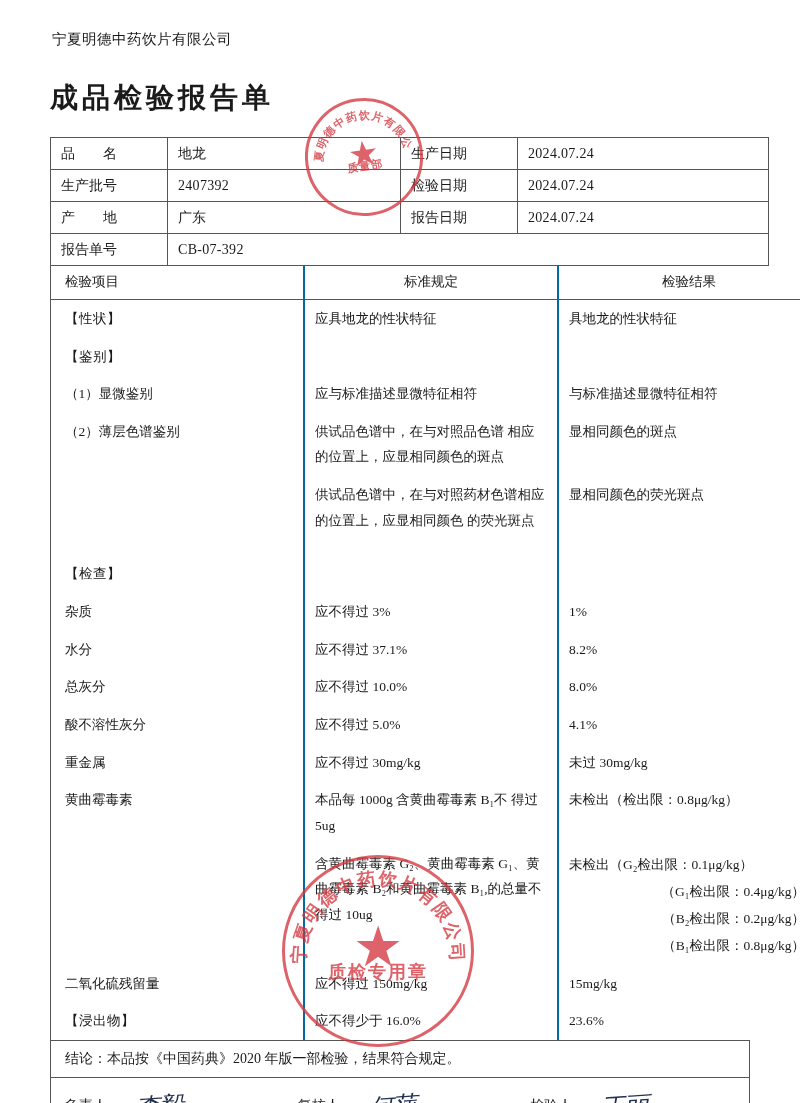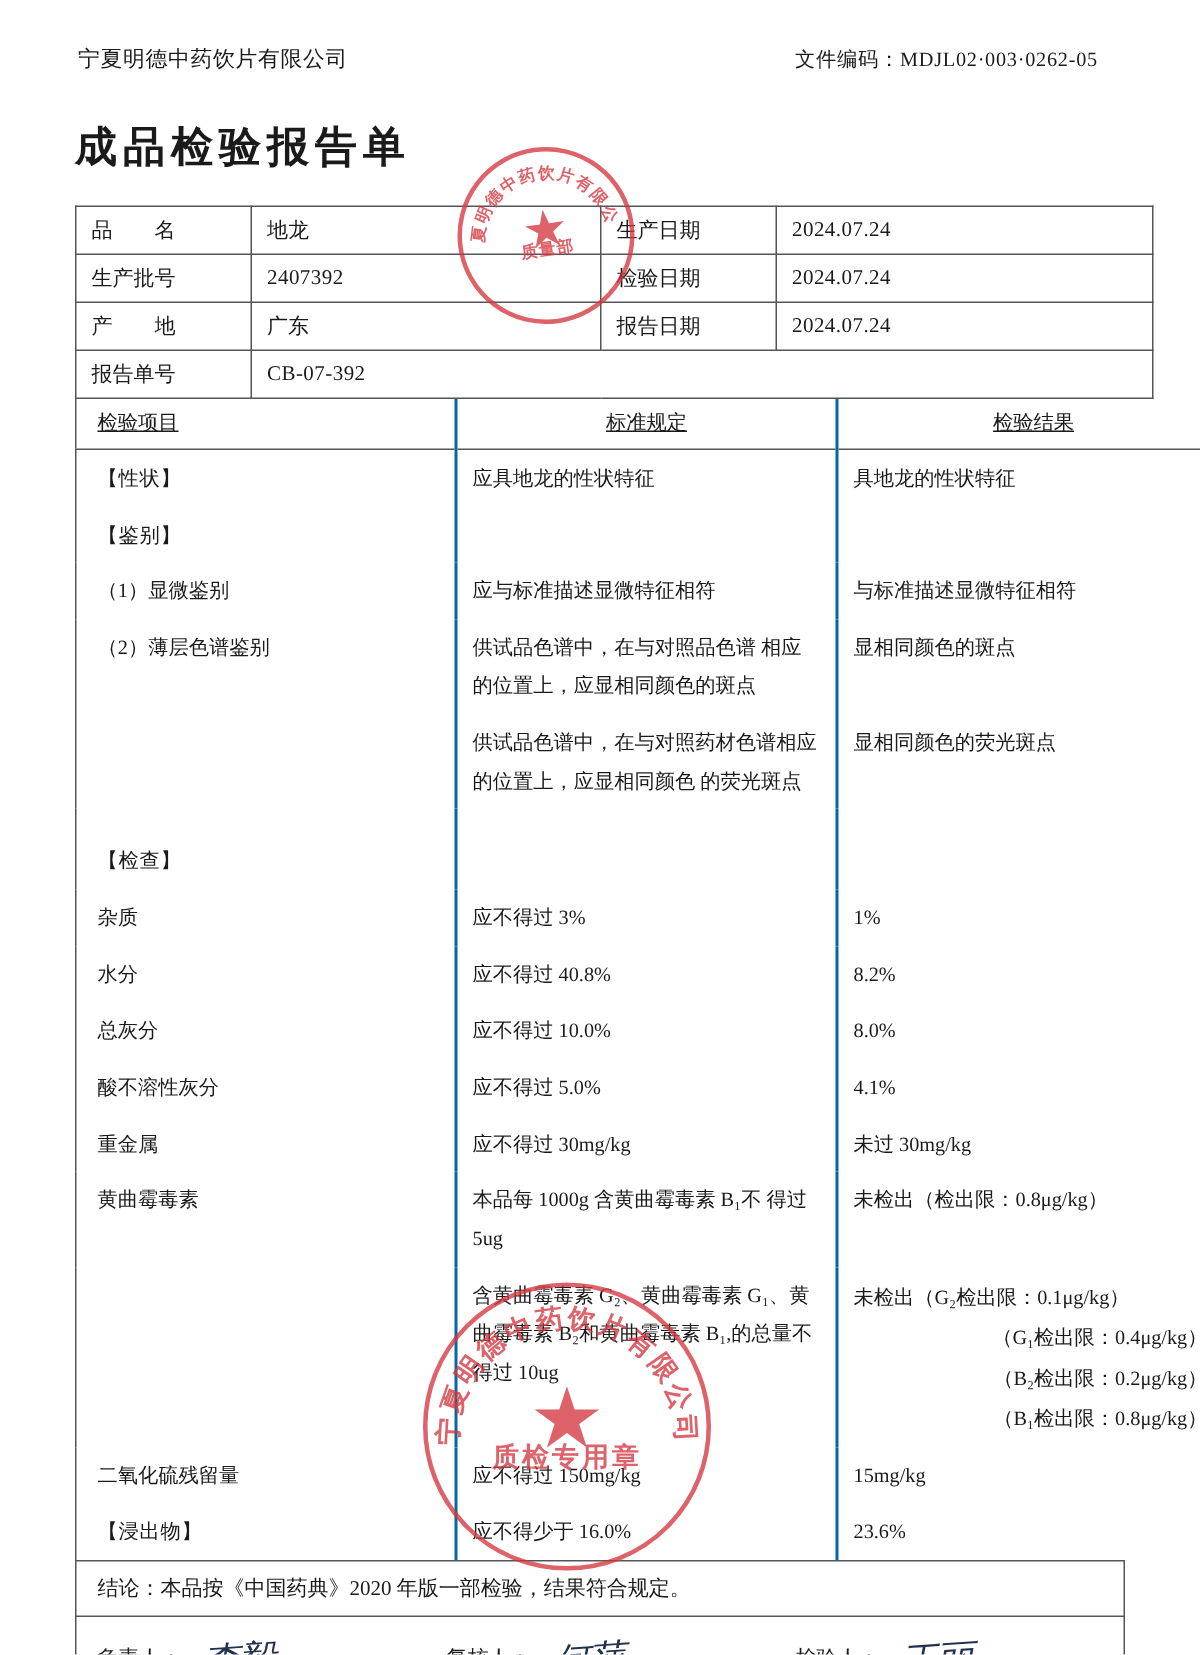--- a/index.html
+++ b/index.html
@@ -93,21 +93,20 @@
   }
   .items-table td.col1 { width: 228px; padding-left: 14px;}
   .items-table td.col2 { width: 232px; }
   .items-table td.col3 { width: 240px; }
   .items-table tr.head td {
     text-align: center;
     border-bottom: 1px solid #555;
     padding-top: 7px;
     padding-bottom: 7px;
     line-height: 1.4;
-    text-decoration: underline;
   }
   .items-table tr.head td.col1 { text-align: left; padding-left: 14px;}
   .divider-v {
     border-left: 2px solid #0369a1;
     margin-top: 20px;
   }
   .bold-item { letter-spacing: 0.5px; }
 
   .limit-lines div { line-height: 2.0; }
 
@@ -208,23 +207,20 @@
     font-weight: bold;
   }
 </style>
 </head>
 <body>
 
 <div class="page">
 
   <div class="top-row">
     <div class="company-name">宁夏明德中药饮片有限公司</div>
-    <div class="doc-code">
-      <span>文件编码：</span><span>MDJL02·003·0262-05</span>
-    </div>
   </div>
 
   <div class="title">成品检验报告单</div>
 
   <table class="meta-table">
     <tbody>
         <tr>
       <td class="lbl">
             <span class="lbl-spread">
               <span>品　　名</span>
@@ -295,21 +291,21 @@
       <td class="col2 divider-v"></td>
       <td class="col3 divider-v"></td>
     </tr>
     <tr>
       <td class="col1">杂质</td>
       <td class="col2 divider-v">应不得过 3%</td>
       <td class="col3 divider-v">1%</td>
     </tr>
     <tr>
       <td class="col1">水分</td>
-      <td class="col2 divider-v">应不得过 40.8%</td>
+      <td class="col2 divider-v">应不得过 37.1%</td>
       <td class="col3 divider-v">8.2%</td>
     </tr>
     <tr>
       <td class="col1">总灰分</td>
       <td class="col2 divider-v">应不得过 10.0%</td>
       <td class="col3 divider-v">8.0%</td>
     </tr>
     <tr>
       <td class="col1">酸不溶性灰分</td>
       <td class="col2 divider-v">应不得过 5.0%</td>

